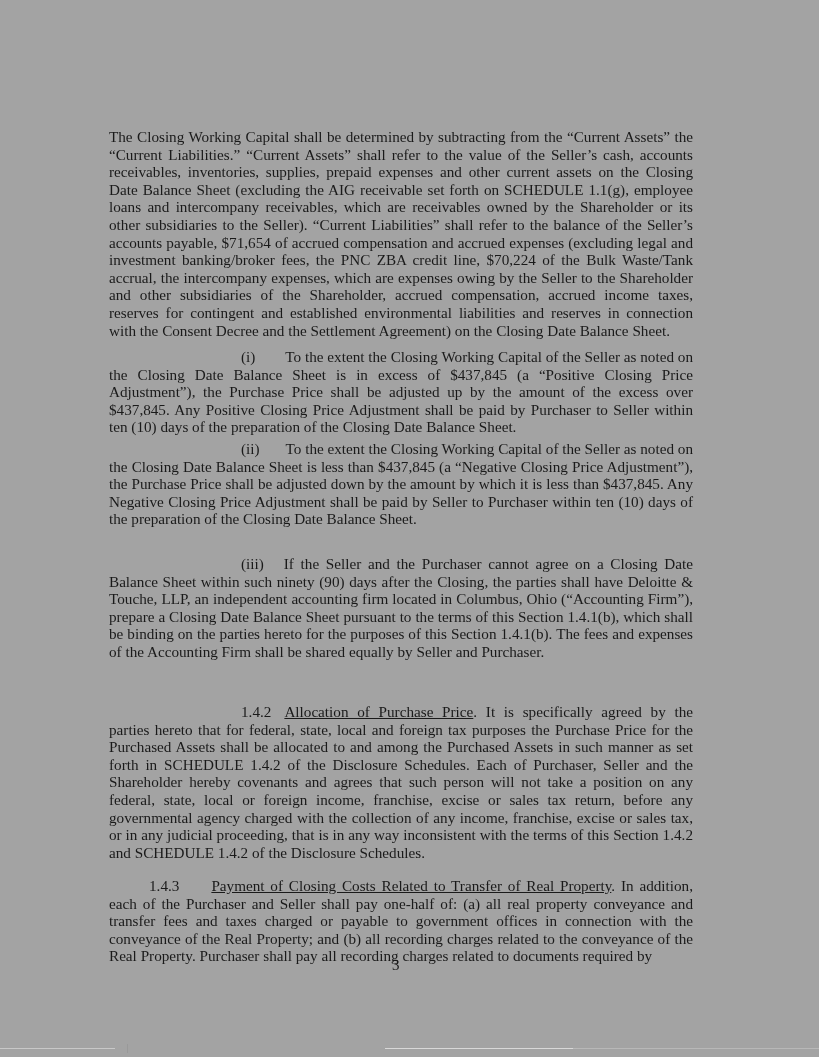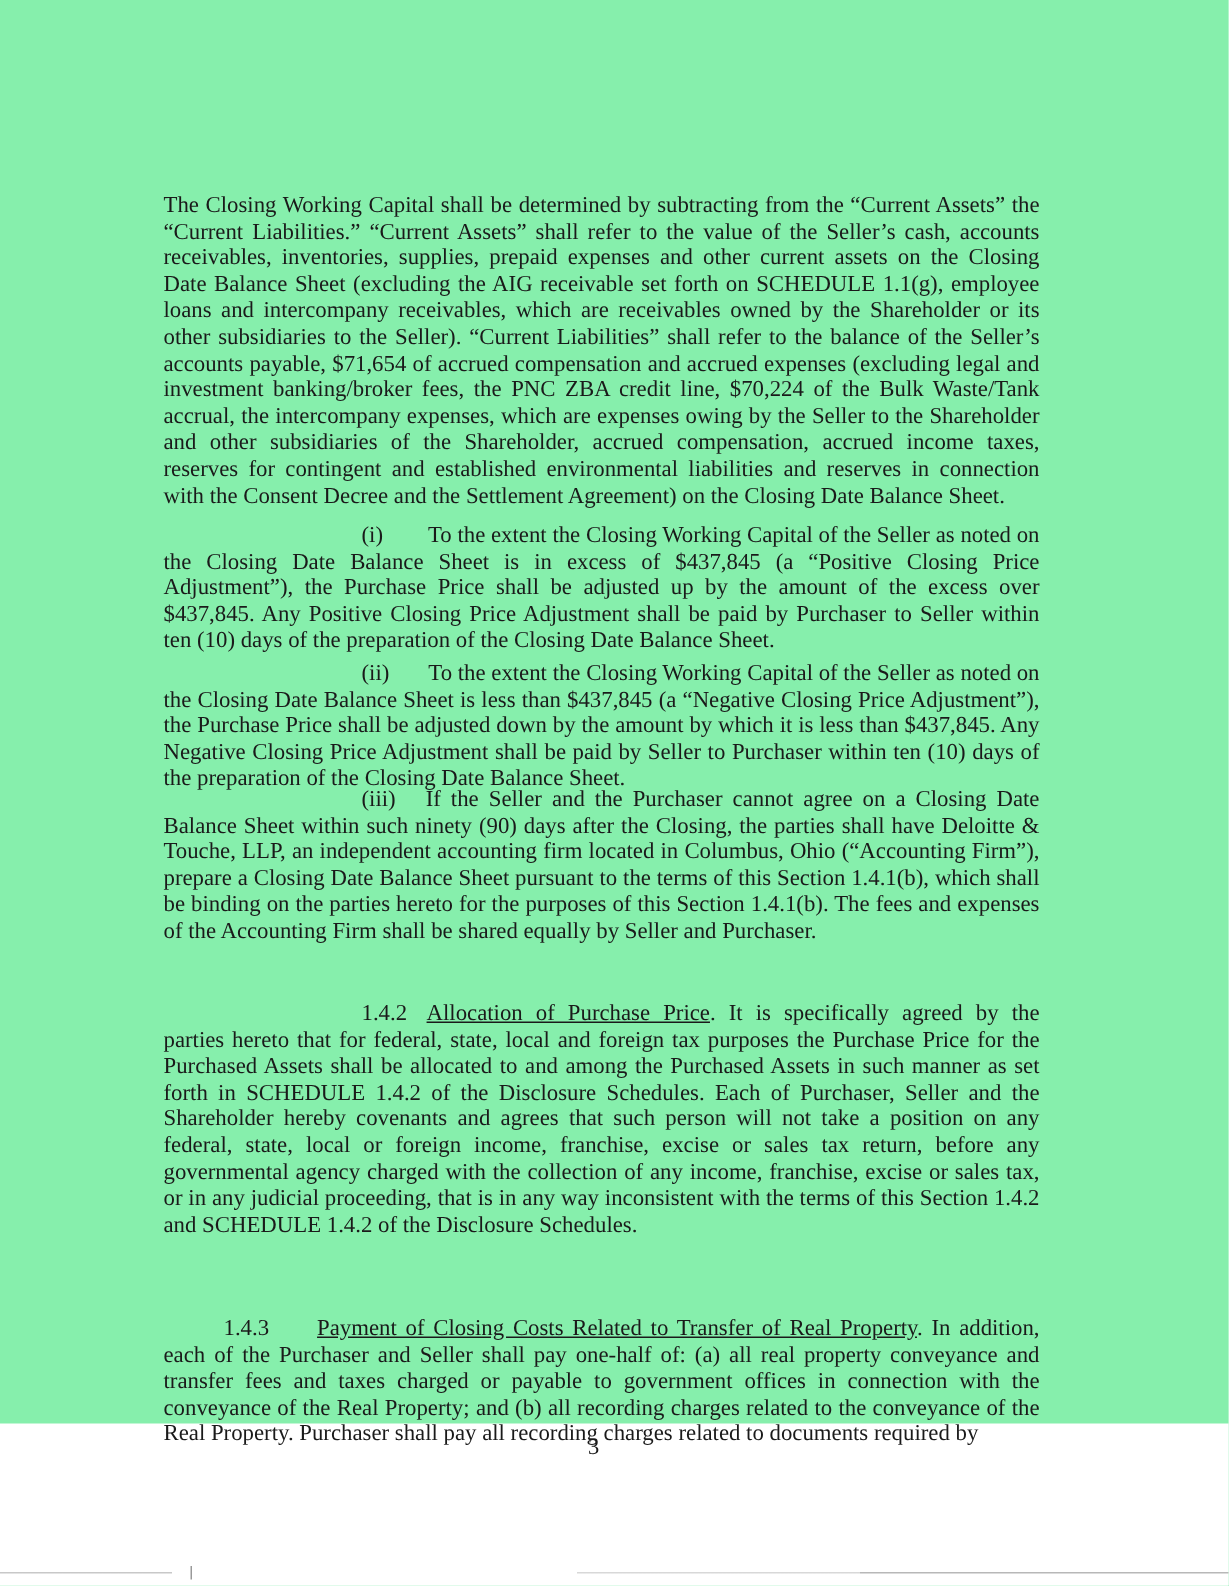--- a/index.html
+++ b/index.html
@@ -1,34 +1,34 @@
 <!DOCTYPE html>
 <html><head>
 <meta charset="utf-8">
 <style>
   html, body { margin: 0; padding: 0; background: #ffffff; }
   body {
     width: 819px; height: 1057px; position: relative; overflow: hidden;
     font-family: "Liberation Serif", serif; color: #1a1a1a;
   }
-  .page { position: absolute; left: 0; top: 0; width: 819px; height: 949px; background: #86efac; }
+  .page { position: absolute; left: 0; top: 0; width: 819px; height: 1057px; background: #a3a3a3; }
   .body-text {
     position: absolute; left: 109px; width: 584px;
     font-size: 15.2px; line-height: 17.6px; text-align: justify;
   }
   .para { margin: 0; }
   .indent-sub { text-indent: 132px; }
   .indent-sec { text-indent: 132px; }
   .indent-143 { text-indent: 40px; }
   .u { text-decoration: underline; }
   #p1 { top: 128px; }
   #p2 { top: 348px; }
   #p3 { top: 440px; }
-  #p4 { top: 524px; }
-  #p5 { top: 667px; }
+  #p4 { top: 555px; }
+  #p5 { top: 703px; }
   #p6 { top: 842px; margin-top: 35px; }
   .page-number { position: absolute; left: 392px; top: 957px; font-size: 15px; }
   .scan-edge { position: absolute; left: 0; top: 1048px; width: 819px; height: 1px;
     background: linear-gradient(90deg, #c8c8c8 0 14%, transparent 14% 47%, #d8d8d8 47% 70%, #b8b8b8 70% 100%); }
   .scan-tick { position: absolute; left: 127px; top: 1044px; width: 1px; height: 9px; background: #999; }
 </style>
 </head>
 <body>
 
 <div class="page">

